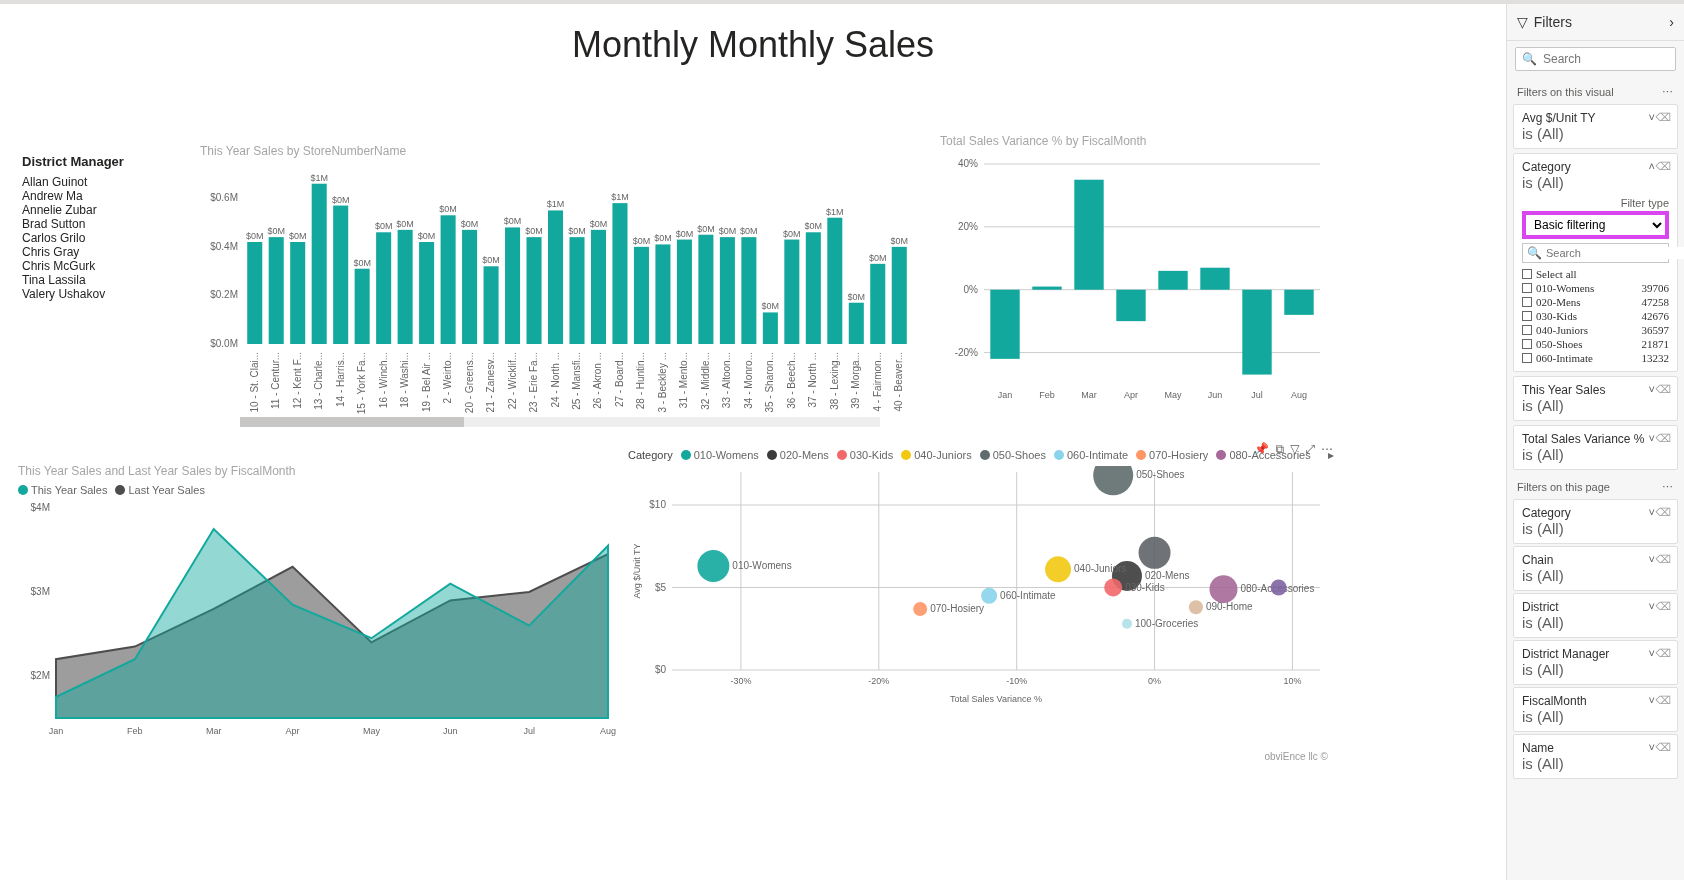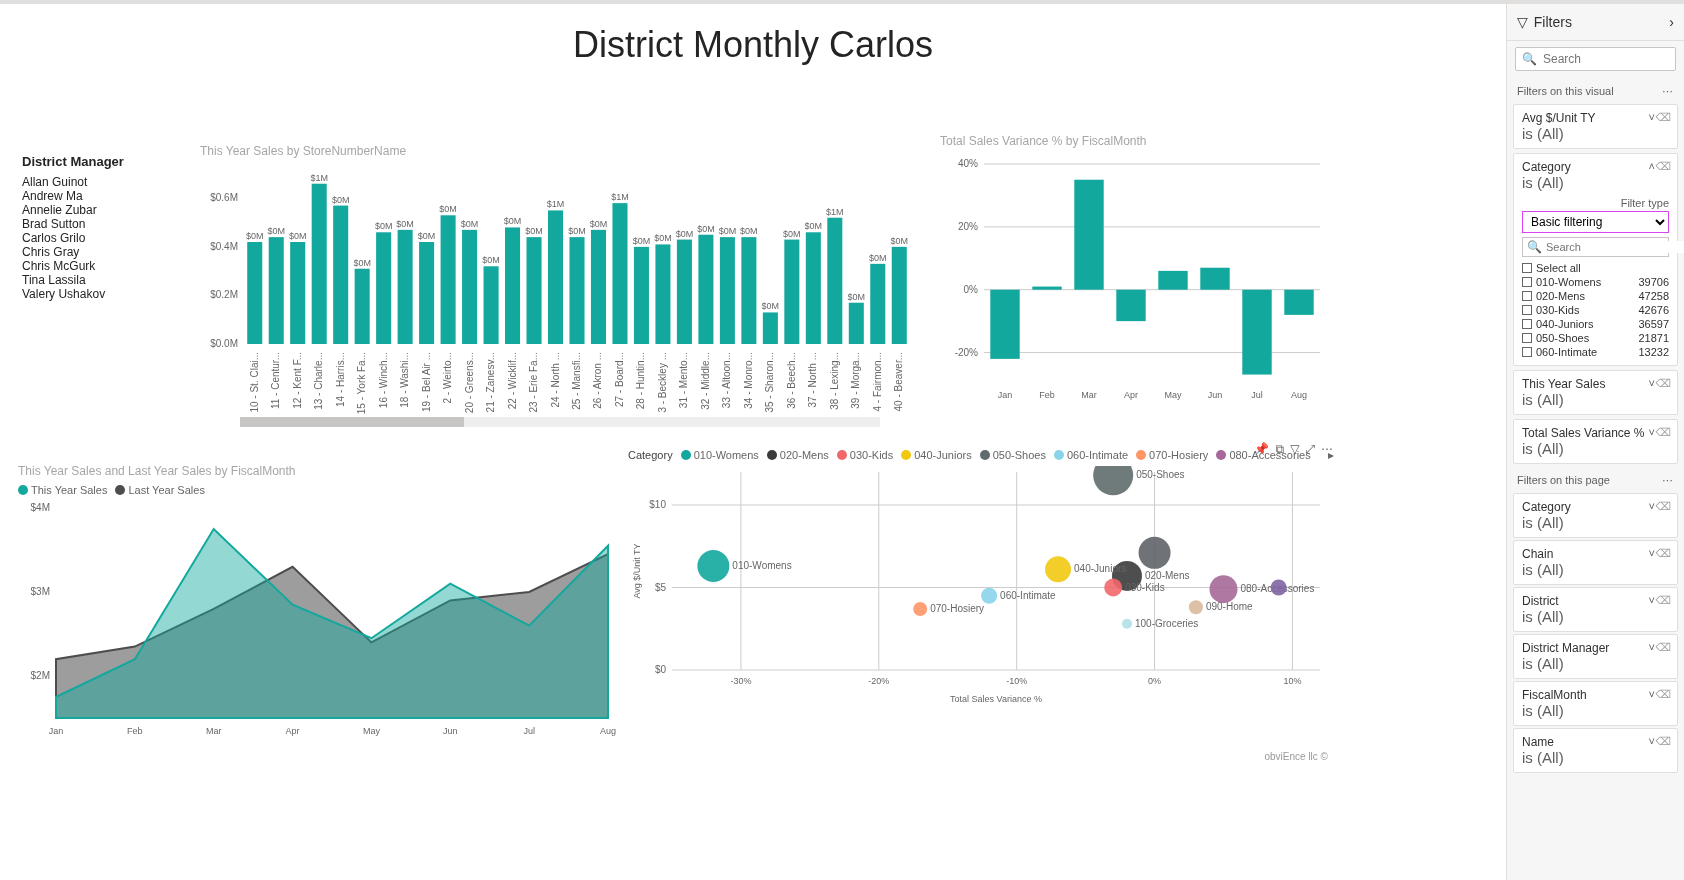--- a/index.html
+++ b/index.html
@@ -10,33 +10,33 @@
 
 
 .page { flex:1; position:relative; background:#fff; }
 .abs { position:absolute; }
 
 .filters-pane { width:178px; border-left:1px solid #e1dfdd; background:#f6f6f6; display:flex; flex-direction:column; font-size:12px; color:#323130;}
 .fp-header { display:flex; align-items:center; gap:6px; padding:10px 10px; border-bottom:1px solid #e1dfdd; font-size:14px; font-weight:400;}
 .fp-header .spacer{flex:1;}
 .fp-search { margin:6px 8px; display:flex; align-items:center; gap:6px; border:1px solid #c8c6c4; padding:4px 6px; background:#fff; border-radius:2px;}
 .fp-search input { border:none; outline:none; flex:1; font-size:12px; background:transparent;}
-.fp-section-label{ padding:8px 10px 4px 10px; color:#605e5c; font-size:11px; display:flex; justify-content:space-between; align-items:flex-start;}
+.fp-section-label{ padding:8px 10px 4px 10px; color:#605e5c; font-size:11px; display:flex; justify-content:space-between; align-items:center;}
 .fp-card { margin:2px 6px; background:#fff; border:1px solid #e1dfdd; border-radius:2px; padding:6px 8px; position:relative;}
 .fp-card .name{ font-size:12px; color:#323130; }
 .fp-card .sub { font-size:15px; color:#605e5c;}
 .fp-card .chev { position:absolute; right:22px; top:6px; font-size:11px; color:#605e5c;}
 .fp-card .erase { position:absolute; right:6px; top:6px; font-size:11px; color:#a19f9d;}
 .fp-expanded { }
 .fp-label-small{font-size:11px;color:#605e5c;margin-top:6px;text-align:right;}
-.fp-select{width:100%;border:1px solid #d946ef;padding:2px 4px;margin-top:2px;font-size:12px;background:#fff;}
+.fp-select{width:100%;border:4px solid #d946ef;padding:2px 4px;margin-top:2px;font-size:12px;background:#fff;}
 .fp-inner-search{display:flex;align-items:center;gap:4px;border:1px solid #c8c6c4;padding:2px 4px;margin-top:4px;background:#fff;}
 .fp-inner-search input{border:none;outline:none;flex:1;font-size:11px;}
 .fp-options{margin-top:4px;max-height:110px;overflow:hidden;}
-.fp-opt{display:flex;align-items:center;justify-content:space-between;padding:1px 0;font-size:11px;}
+.fp-opt{display:flex;align-items:center;justify-content:space-between;padding:1px 0;font-size:11px;font-family:Liberation Serif, serif;}
 .fp-opt .l{display:flex;align-items:center;gap:4px;}
 .fp-opt .cb{width:10px;height:10px;border:1px solid #666;}
 
 .axis-text{font-size:10px;fill:#666;}
 .axis-line{stroke:#ccc;stroke-width:1;}
 .label-text{font-size:9px;fill:#666;text-anchor:middle;}
 .teal{fill:#12a89d;}
 
 .legend-dot{display:inline-block;width:10px;height:10px;border-radius:50%;margin-right:3px;vertical-align:middle;}
 .legend-item{display:inline-flex;align-items:center;margin-right:8px;font-size:11px;color:#666;}
@@ -47,21 +47,21 @@
 .scrollbar-h .thumb{position:absolute;left:0;top:0;height:100%;width:35%;background:#c8c6c4;}
 .ellipsis{letter-spacing:1px;}
 .credit{position:absolute;right:6px;bottom:2px;font-size:10px;color:#999;}
 </style>
 </head>
 <body>
 
 <div class="app">
   <div class="page">
 
-    <div class="abs" style="left:0;right:0;top:20px;text-align:center;font-size:36px;font-weight:300">District Monthly Carlos</div>
+    <div class="abs" style="left:0;right:0;top:20px;text-align:center;font-size:36px;font-weight:300">Monthly Monthly Sales</div>
 
     <div class="abs" style="left:22px;top:150px;width:170px">
       <h4 style="font-size:13px;font-weight:600;margin-bottom:6px">District Manager</h4>
       <div>
           <div class="item"><span class="box"></span><span>Allan Guinot</span></div>
           <div class="item"><span class="box"></span><span>Andrew Ma</span></div>
           <div class="item"><span class="box"></span><span>Annelie Zubar</span></div>
           <div class="item"><span class="box"></span><span>Brad Sutton</span></div>
           <div class="item"><span class="box"></span><span>Carlos Grilo</span></div>
           <div class="item"><span class="box"></span><span>Chris Gray</span></div>

